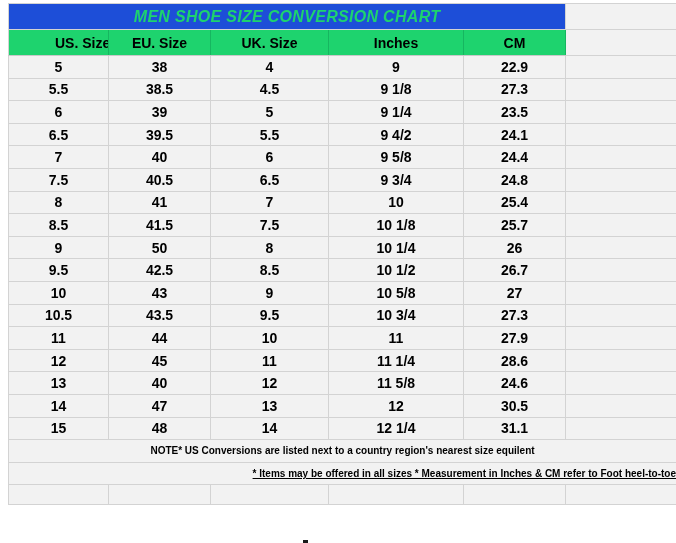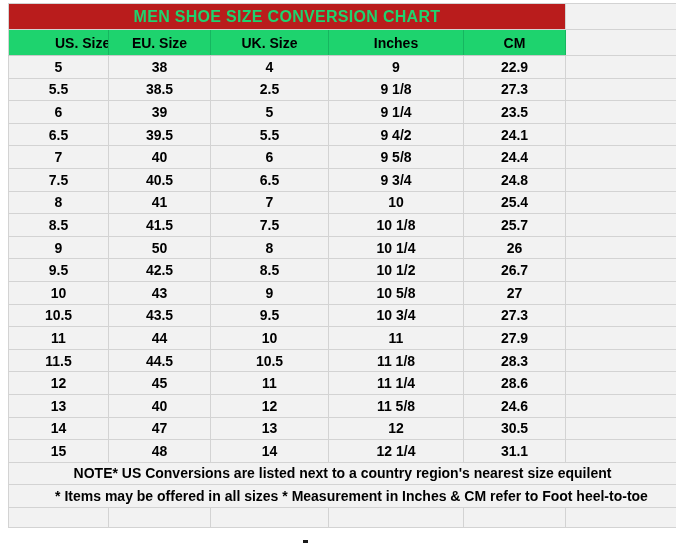--- a/index.html
+++ b/index.html
@@ -26,42 +26,44 @@
     vertical-align:middle;
     font-size:14px;
     font-weight:bold;
     color:#000000;
     padding:0;
     overflow:hidden;
     white-space:nowrap;
   }
   tr.title-row td { height:26px; }
   td.title-cell {
-    background:#b91c1c;
+    background:#1d4ed8;
     color:#1ed36e;
     font-size:16px;
     letter-spacing:0.3px;
+    font-style:italic;
   }
   td.corner-cell { background:#f2f2f2; }
   tr.header-row th {
     height:26px;
     background:#1ed36e;
     font-size:14px;
     border-top-color:#c9c9c9;
     border-bottom-color:#c9c9c9;
     border-left-color:#16b660;
     border-right-color:#16b660;
   }
   tr.header-row th:first-child { border-left-color:#d3d3d3;padding-left:46px; }
   tr.header-row td.empty-col { border-left-color:#d3d3d3; }
   tr.data-row td { height:22.6px; }
-  tr.note-row td { height:22.6px; font-size:14px; }
+  tr.note-row td { height:22.6px; font-size:10px; }
   tr.note-row.note-left td {
-    text-align:center;
+    text-align:right;
     padding-left:18px;
+    text-decoration:underline;
   }
   tr.partial-row td { height:20px; }
   .speck {
     position:absolute;
     left:303px; top:540px;
     width:5px; height:4px;
     background:#1a1a1a;
   }
 </style>
 </head>
@@ -98,21 +100,21 @@
           <td>5</td>
           <td>38</td>
           <td>4</td>
           <td>9</td>
           <td>22.9</td>
           <td></td>
         </tr>
         <tr class="data-row">
           <td>5.5</td>
           <td>38.5</td>
-          <td>2.5</td>
+          <td>4.5</td>
           <td>9 1/8</td>
           <td>27.3</td>
           <td></td>
         </tr>
         <tr class="data-row">
           <td>6</td>
           <td>39</td>
           <td>5</td>
           <td>9 1/4</td>
           <td>23.5</td>
@@ -189,28 +191,20 @@
           <td>10 3/4</td>
           <td>27.3</td>
           <td></td>
         </tr>
         <tr class="data-row">
           <td>11</td>
           <td>44</td>
           <td>10</td>
           <td>11</td>
           <td>27.9</td>
-          <td></td>
-        </tr>
-        <tr class="data-row">
-          <td>11.5</td>
-          <td>44.5</td>
-          <td>10.5</td>
-          <td>11 1/8</td>
-          <td>28.3</td>
           <td></td>
         </tr>
         <tr class="data-row">
           <td>12</td>
           <td>45</td>
           <td>11</td>
           <td>11 1/4</td>
           <td>28.6</td>
           <td></td>
         </tr>

